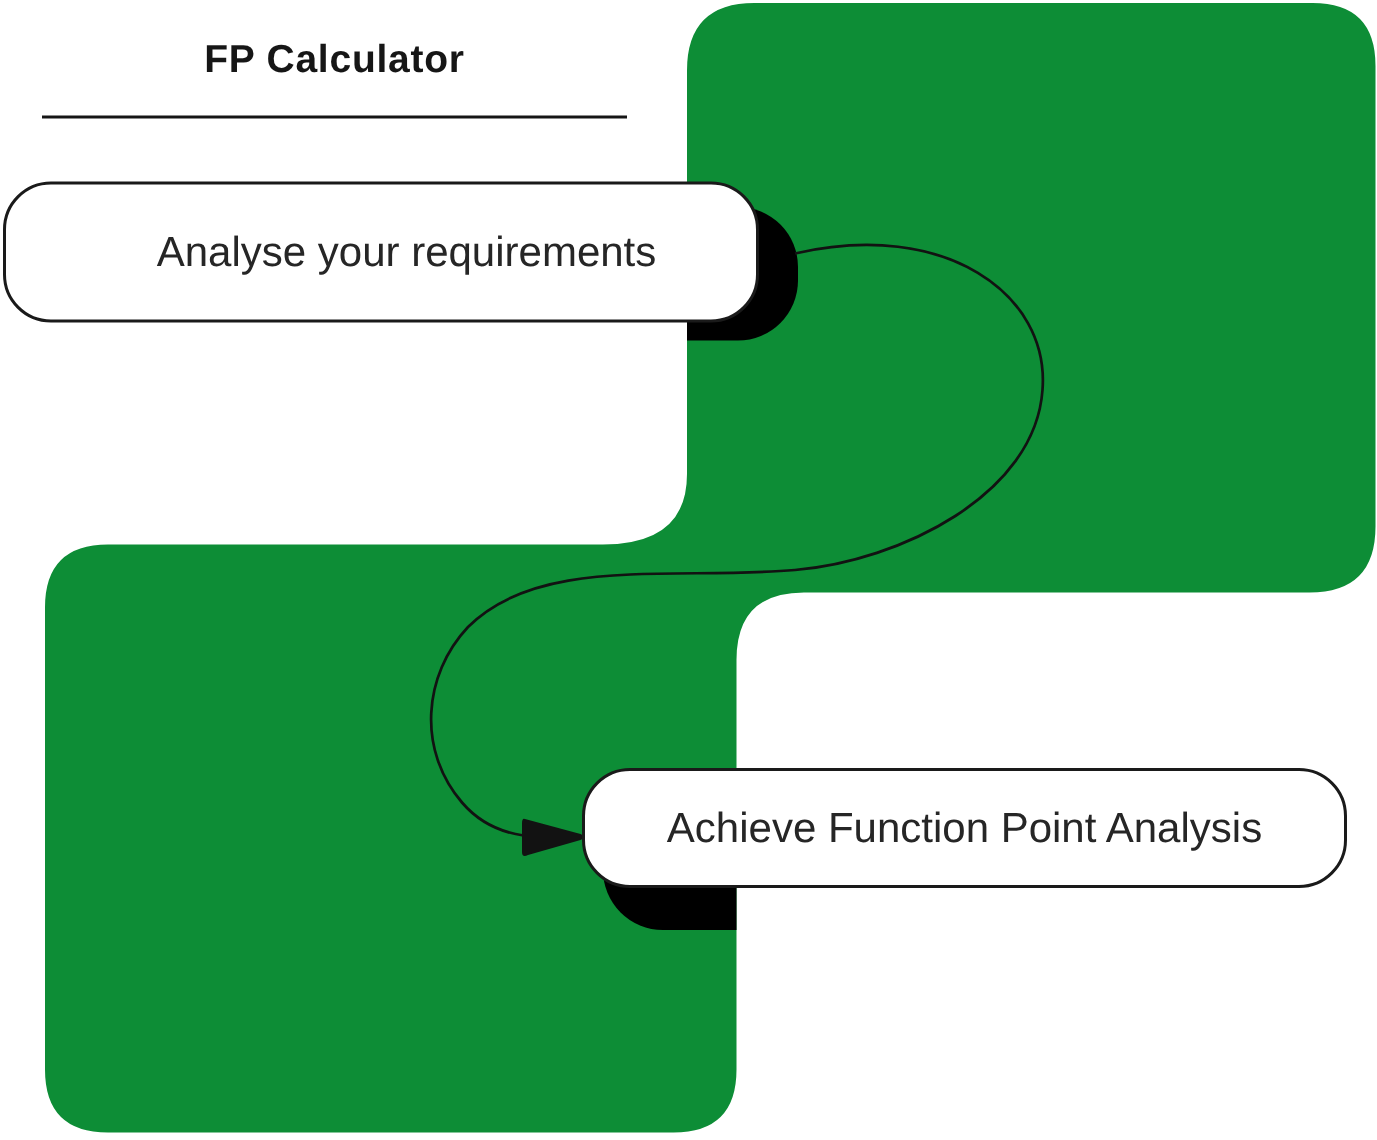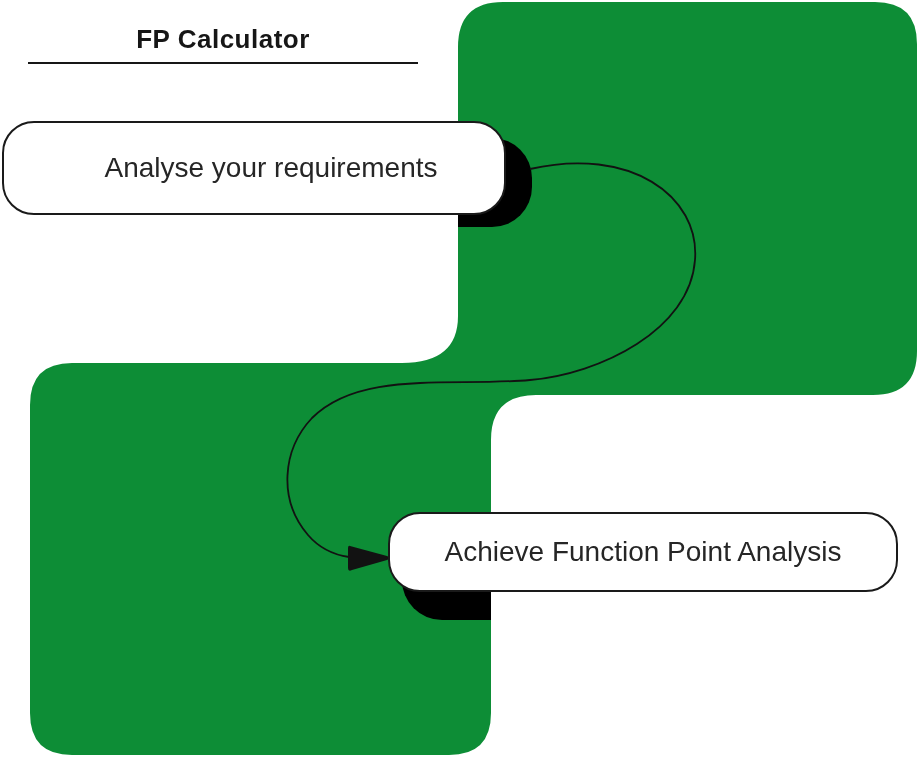--- a/index.html
+++ b/index.html
@@ -24,21 +24,21 @@
   .title {
     position: absolute;
     left: 28px;
     top: 24px;
     width: 390px;
     text-align: center;
     font-size: 26px;
     font-weight: bold;
     letter-spacing: 0.5px;
     color: #161616;
-    padding-bottom: 7px;
+    padding-bottom: 22px;
     border-bottom: 2px solid #161616;
     z-index: 3;
   }
   .node {
     position: absolute;
     background: #ffffff;
     border: 2.5px solid #1a1a1a;
     border-radius: 32px;
     display: flex;
     align-items: center;

